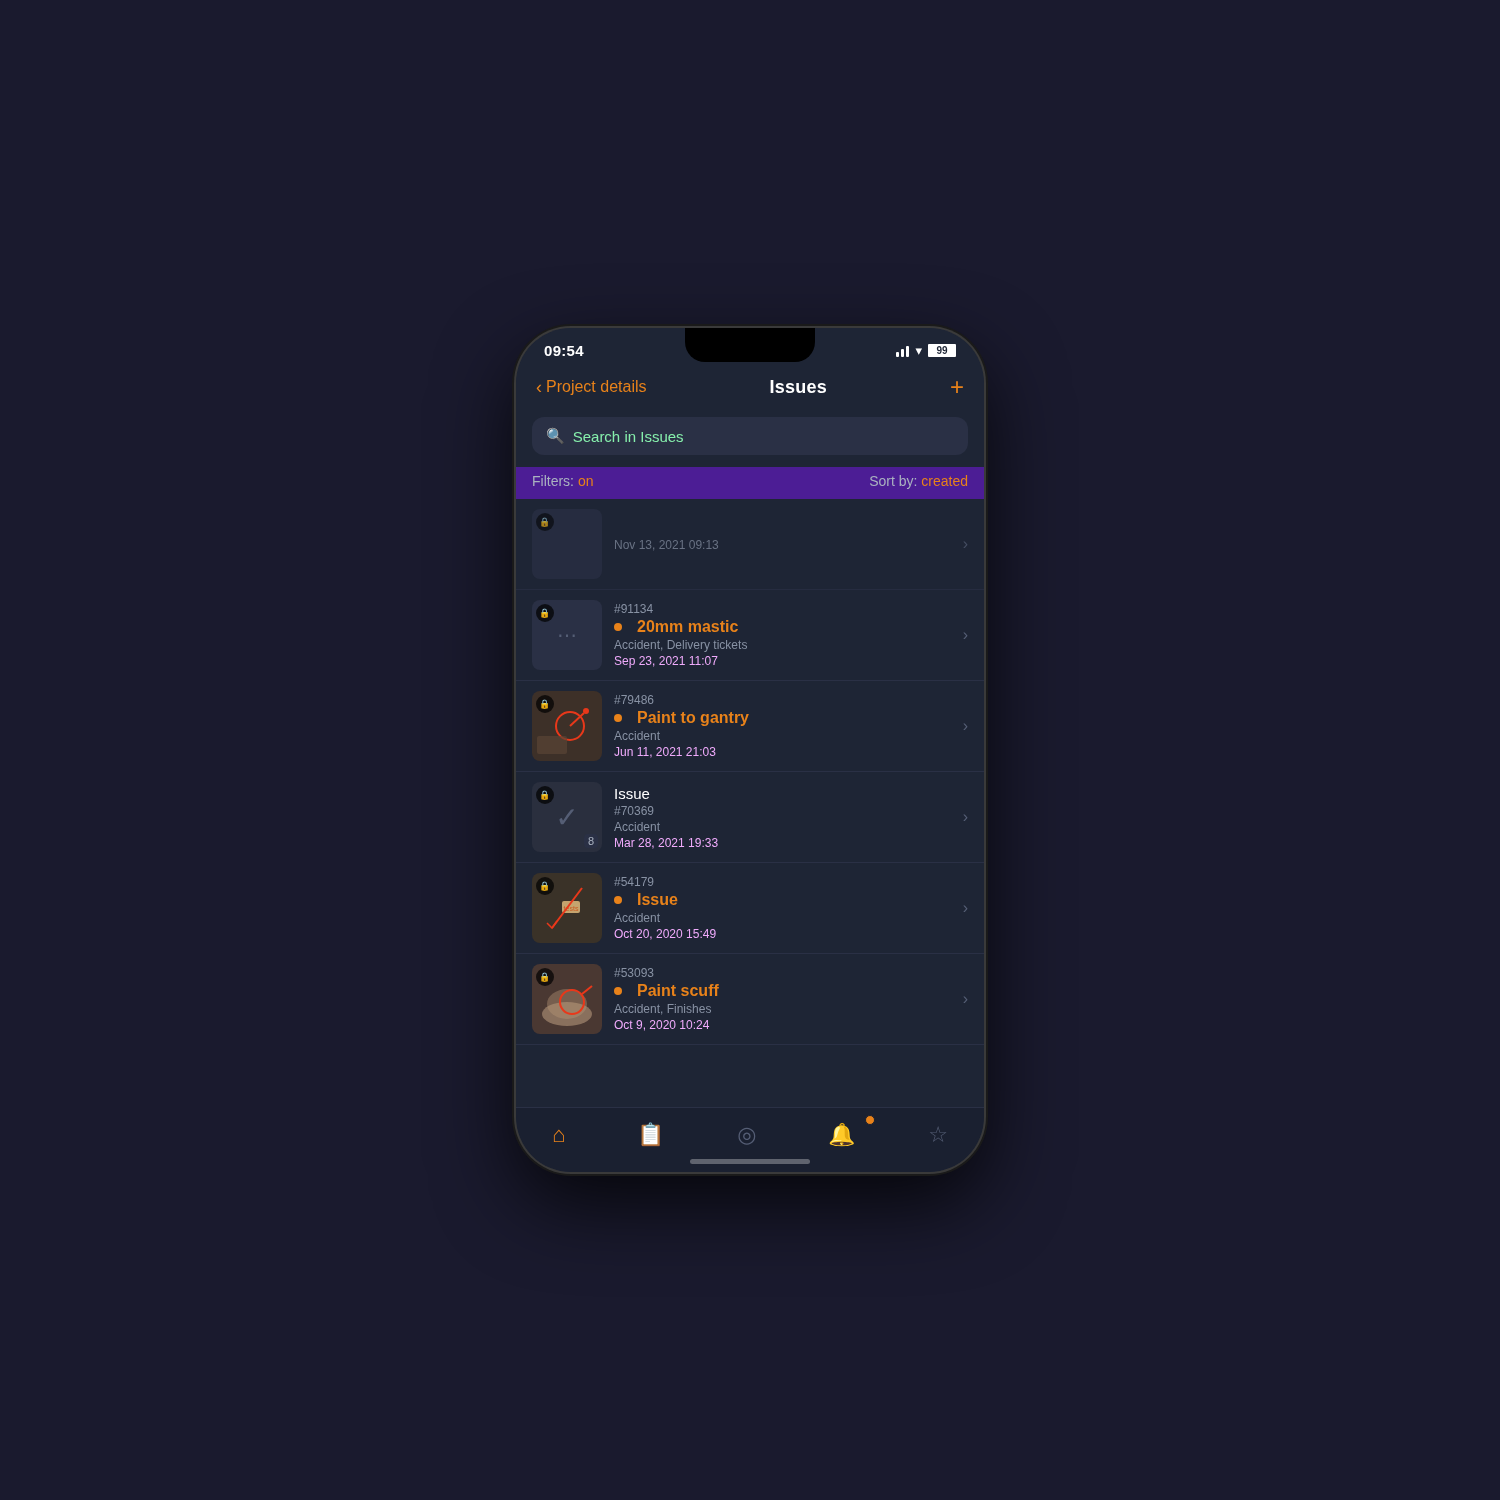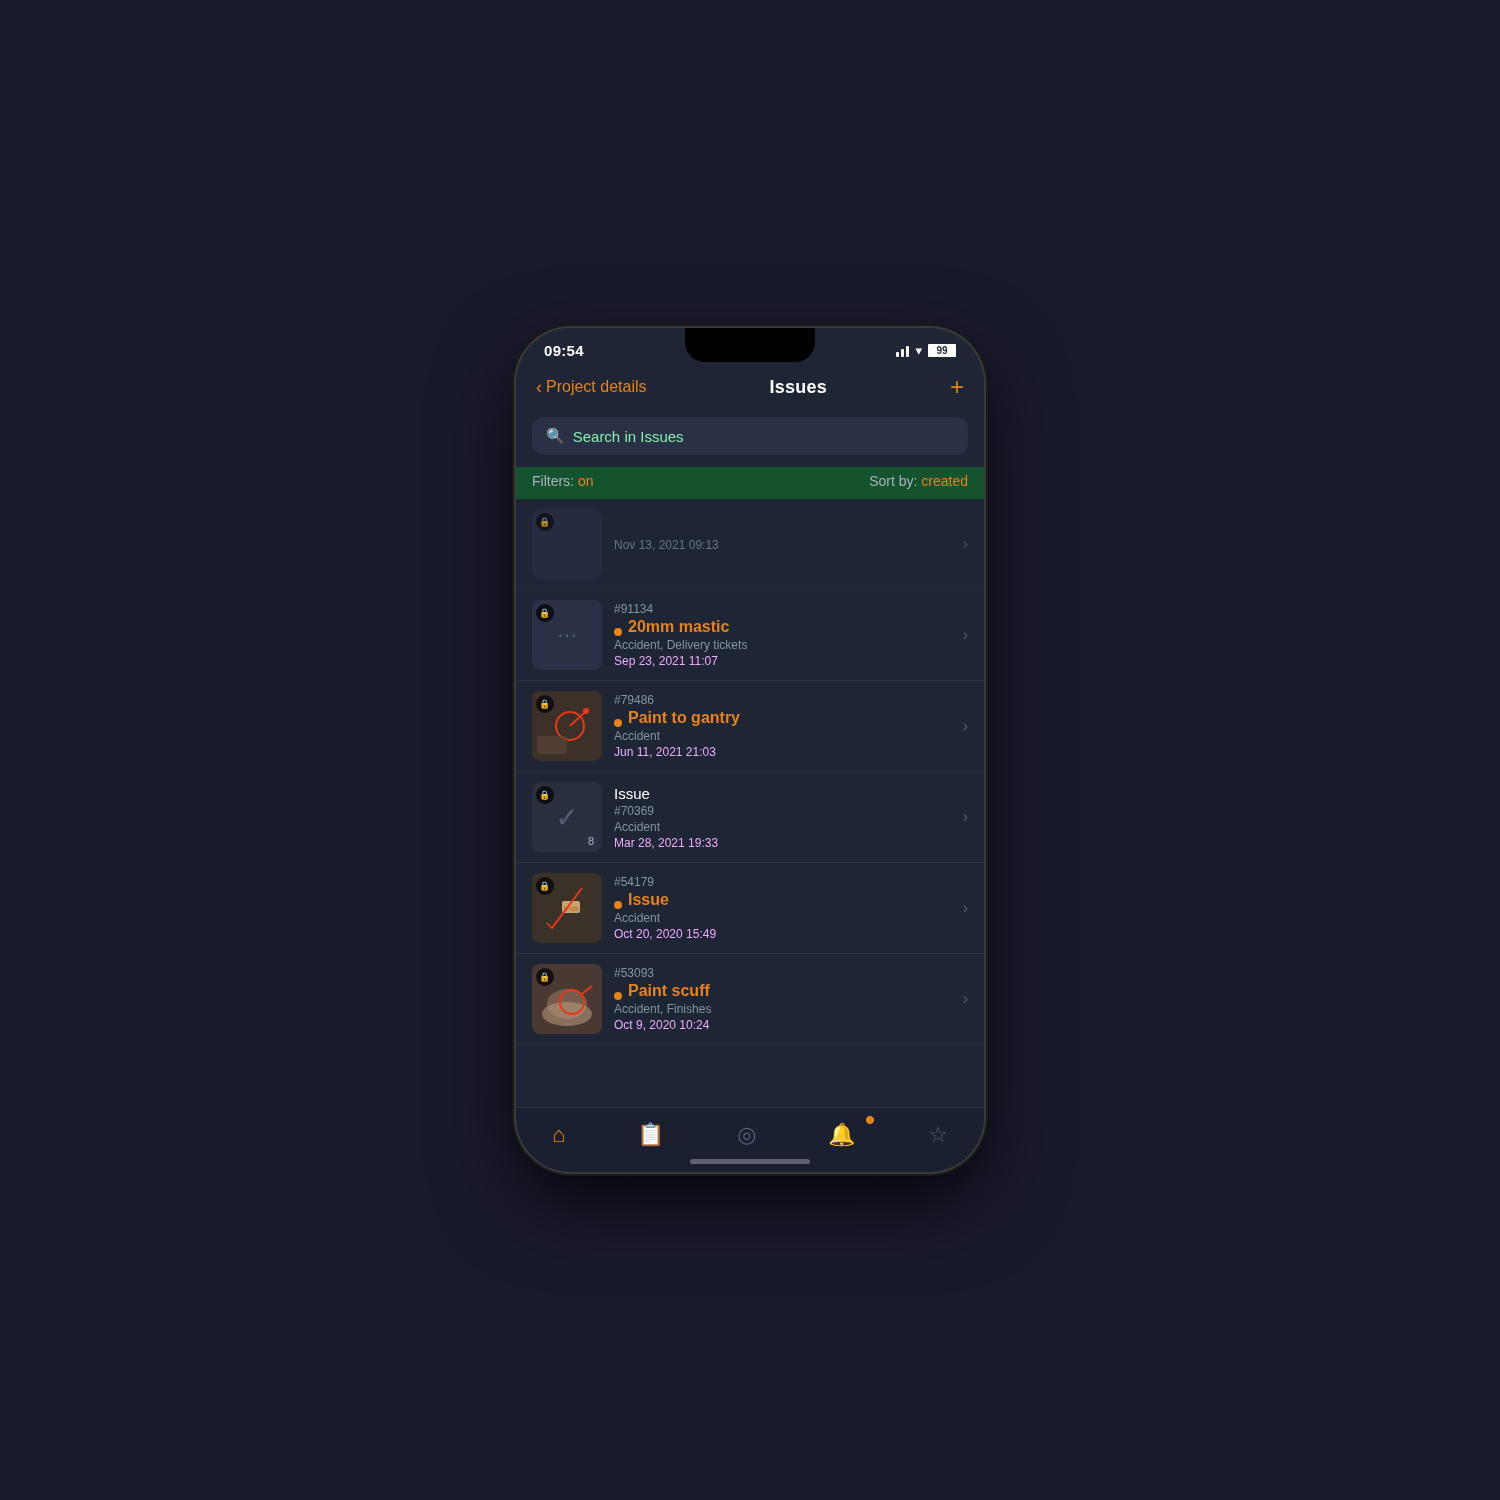--- a/index.html
+++ b/index.html
@@ -189,21 +189,21 @@
       color: #86efac;
       font-size: 15px;
     }
 
     
     .filter-row {
       display: flex;
       justify-content: space-between;
       align-items: center;
       padding: 6px 16px 10px;
-      background: #14532d;
+      background: #4c1d95;
       flex-shrink: 0;
     }
 
     .filter-text {
       font-size: 14px;
       color: #aab2c0;
     }
 
     .filter-on {
       color: #e8821a;
@@ -299,22 +299,22 @@
     }
 
     .issue-id {
       font-size: 12px;
       color: #8892a4;
       margin-bottom: 2px;
     }
 
     .issue-title-row {
       display: flex;
-      align-items: flex-end;
-      gap: 6px;
+      align-items: center;
+      gap: 15px;
       margin-bottom: 2px;
     }
 
     .status-dot {
       width: 8px;
       height: 8px;
       border-radius: 50%;
       background: #e8821a;
       flex-shrink: 0;
     }

